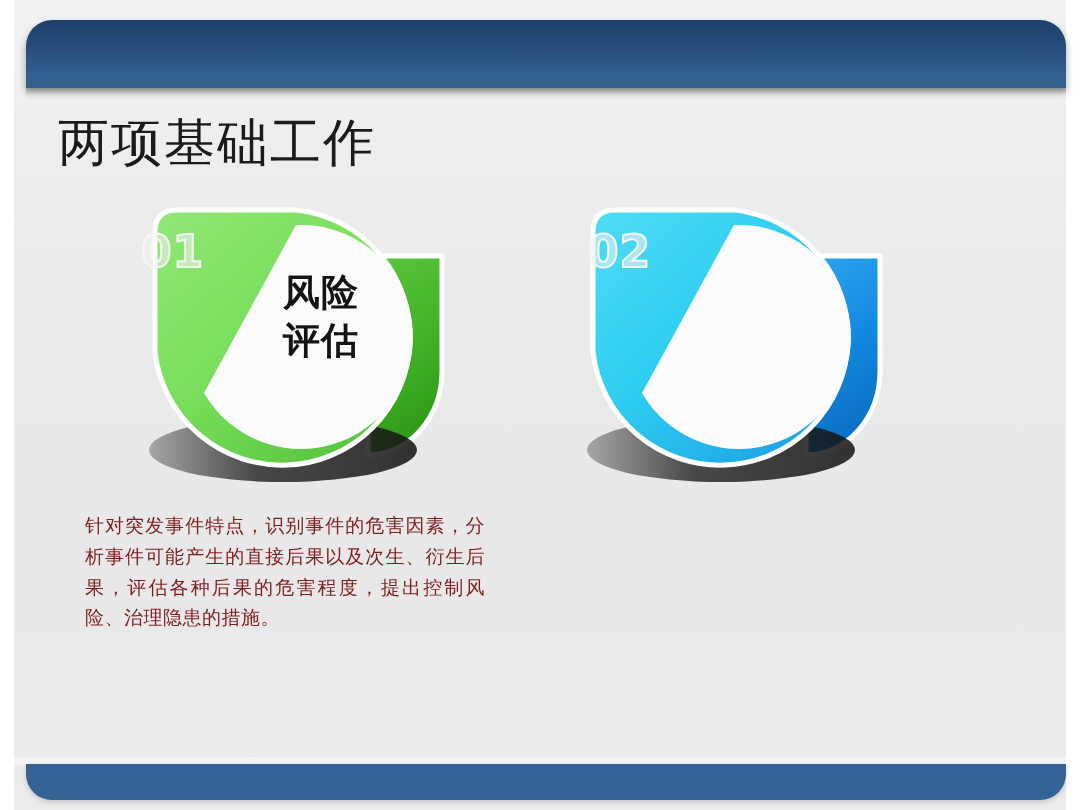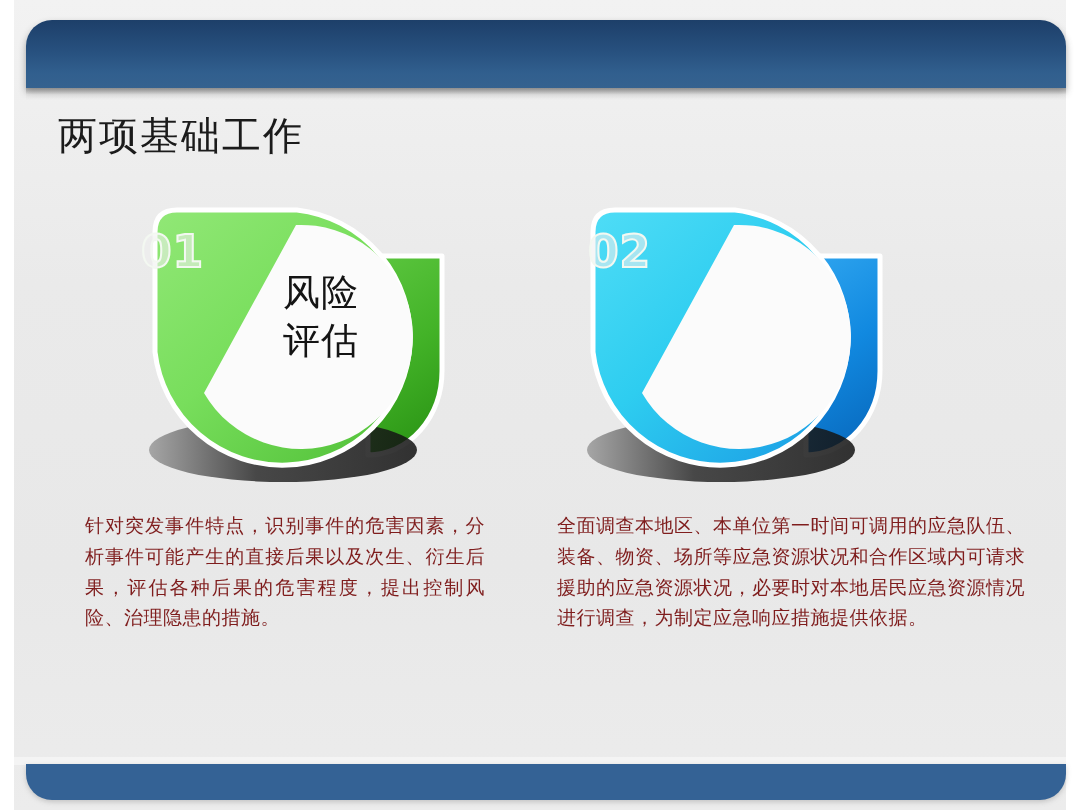--- a/index.html
+++ b/index.html
@@ -64,21 +64,21 @@
     width: 1052px;
     height: 8px;
     background: #f4f4f4;
   }
 
   
   .page-title {
     position: absolute;
     left: 58px;
     top: 115px;
-    font-size: 39px;
+    font-size: 51px;
     line-height: 1.1;
     letter-spacing: 2px;
     color: #1b1b1b;
     font-weight: 400;
     white-space: nowrap;
     font-family: "DejaVu Sans", "Liberation Sans", sans-serif;
   }
 
   
   .card-group { position: absolute; top: 196px; width: 420px; height: 290px; }
@@ -100,21 +100,21 @@
   }
   .left .badge-num  { left: 16px;  top: 30px; }
   .right .badge-num { left: 25px;  top: 30px; }
 
   .card-label {
     position: absolute;
     text-align: center;
     color: #141414;
     font-size: 37px;
     line-height: 1.30;
-    font-weight: 400;
+    font-weight: 700;
     letter-spacing: 1px;
     white-space: pre-line;
     font-family: "DejaVu Sans", "Liberation Sans", sans-serif;
     pointer-events: none;
   }
   .left .card-label  { left: 96px;  top: 73px; width: 200px; }
   .right .card-label { left: 78px;  top: 73px; width: 250px; }
 
   
   .body-col {
@@ -210,18 +210,17 @@
       <g>
         <path d="M 30 36 Q 30 14 52 14 L 172 14 A 128 128 0 1 1 30 156 Z" fill="url(#g2-front)" stroke="#ffffff" stroke-width="5" stroke-linejoin="round"></path>
         <path d="M 171 29 A 112 112 0 1 1 79 197 Z" fill="#fbfbfb"></path>
       </g>
     </svg>
 
     <div class="badge-num">02</div>
   </div>
 
   <div class="body-col left-col">针对突发事件特点，识别事件的危害因素，分析事件可能产生的直接后果以及次生、衍生后果，评估各种后果的危害程度，提出控制风险、治理隐患的措施。</div>
-  <div class="body-col right-col">全面调查本地区、本单位第一时间可调用的应急队伍、装备、物资、场所等应急资源状况和合作区域内可请求援助的应急资源状况，必要时对本地居民应急资源情况进行调查，为制定应急响应措施提供依据。</div>
 
   <div class="bottom-gap"></div>
   <div class="bottom-bar"></div>
 
 </div>
 
 </body></html>

